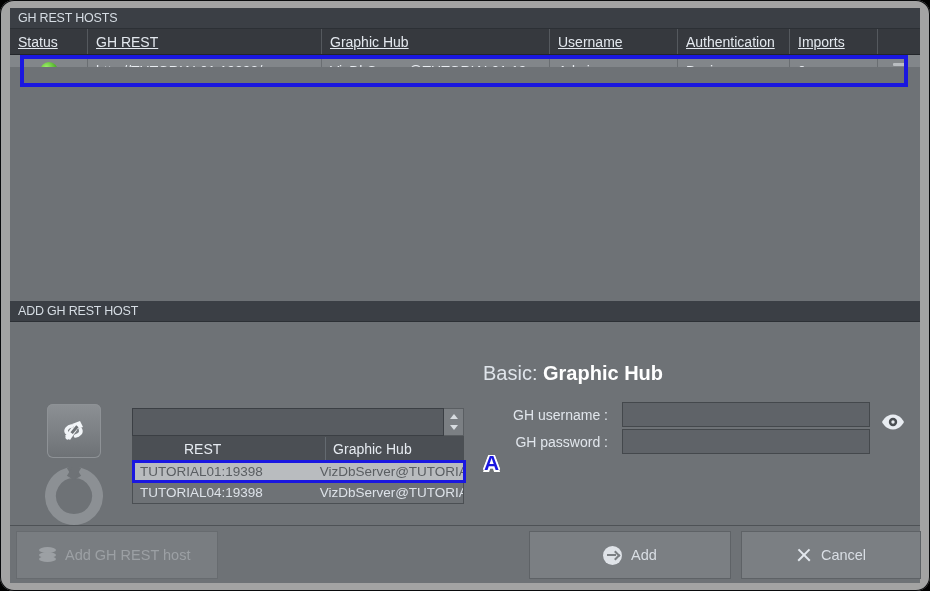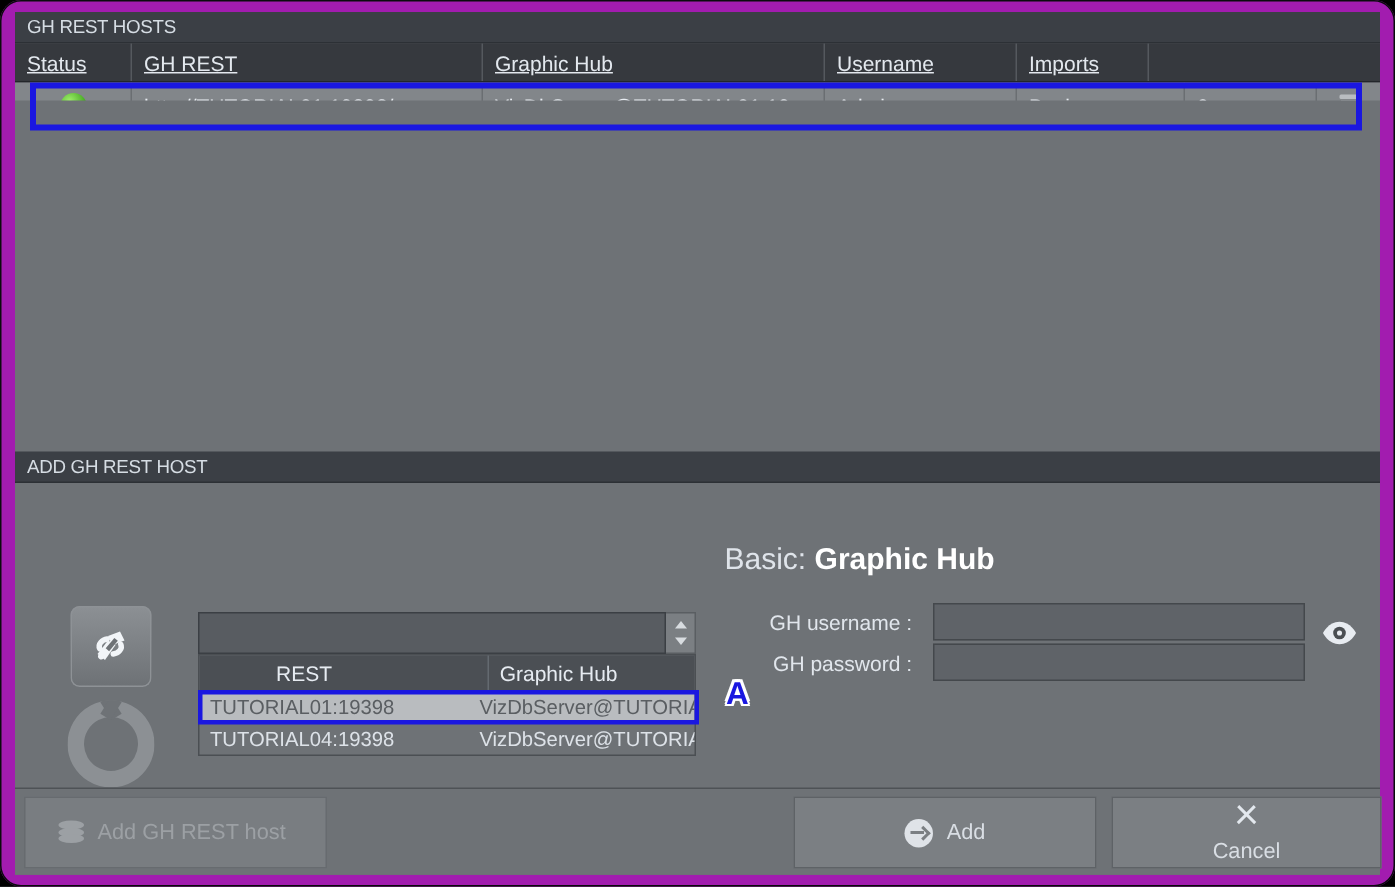--- a/index.html
+++ b/index.html
@@ -13,21 +13,21 @@
     overflow: hidden;
     font-family: "Liberation Sans", sans-serif;
     -webkit-font-smoothing: antialiased;
   }
 
   
   .window {
     position: absolute;
     left: 0; top: 0;
     width: 930px; height: 591px;
-    background: #a21caf;
+    background: #a3a3a3;
     border-radius: 14px;
     box-sizing: border-box;
     padding: 8px 10px 8px 10px;
     box-shadow: inset 0 0 0 1px #0a0b0d;
   }
   .window-inner {
     position: relative;
     width: 910px;
     height: 575px;
     background: #6e7276;
@@ -355,21 +355,21 @@
     font-size: 14.5px;
     user-select: none;
   }
   .btn.disabled {
     background: #797d81;
     color: #9ca0a4;
     border-color: #676b6f;
   }
   .btn-add-host { left: 6px; top: 5px; width: 202px; height: 48px; justify-content: flex-start; padding-left: 22px; }
   .btn-add { left: 519px; top: 5px; width: 202px; height: 48px; text-align: center; }
-  .btn-cancel { left: 731px; top: 5px; width: 180px; height: 48px; flex-direction: column; }
+  .btn-cancel { left: 731px; top: 5px; width: 180px; height: 48px; }
 
   .db-icon { width: 17px; height: 16px; position: relative; display:inline-block; }
   .db-icon span {
     position: absolute; left: 0; width: 17px; height: 6px;
     border-radius: 50%/50%;
     background: #9ca0a4;
   }
   .db-icon .d1 { top: 0; }
   .db-icon .d2 { top: 4.5px; }
   .db-icon .d3 { top: 9px; }
@@ -412,20 +412,21 @@
   <div class="window-inner">
 
     <div class="hosts-panel">
       <div class="section-bar">GH REST HOSTS</div>
 
       <div class="table-header">
         <div class="th" style="width:78px">Status</div>
         <div class="th" style="width:234px">GH REST</div>
         <div class="th" style="width:228px">Graphic Hub</div>
         <div class="th" style="width:128px">Username</div>
+        <div class="th" style="width:112px">Authentication</div>
         <div class="th" style="width:88px">Imports</div>
         <div class="th last" style="width:42px"></div>
       </div>
 
       <div class="row-wrap">
         <div class="sel-outline"></div>
         <div class="table-row">
           <div class="td center" style="width:78px">
             <span class="status-ok"></span>
           </div>

